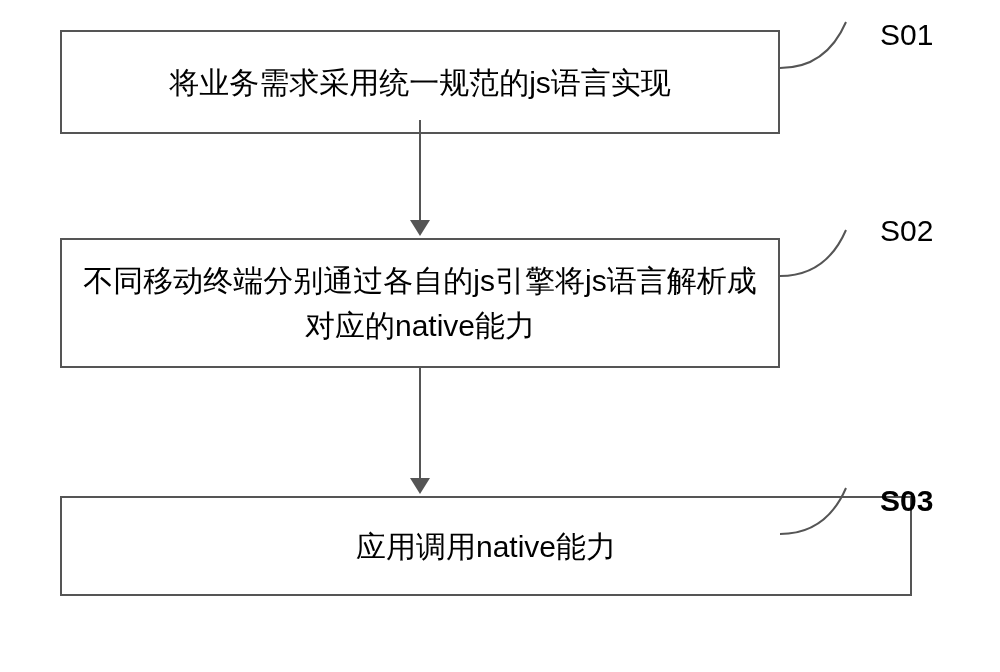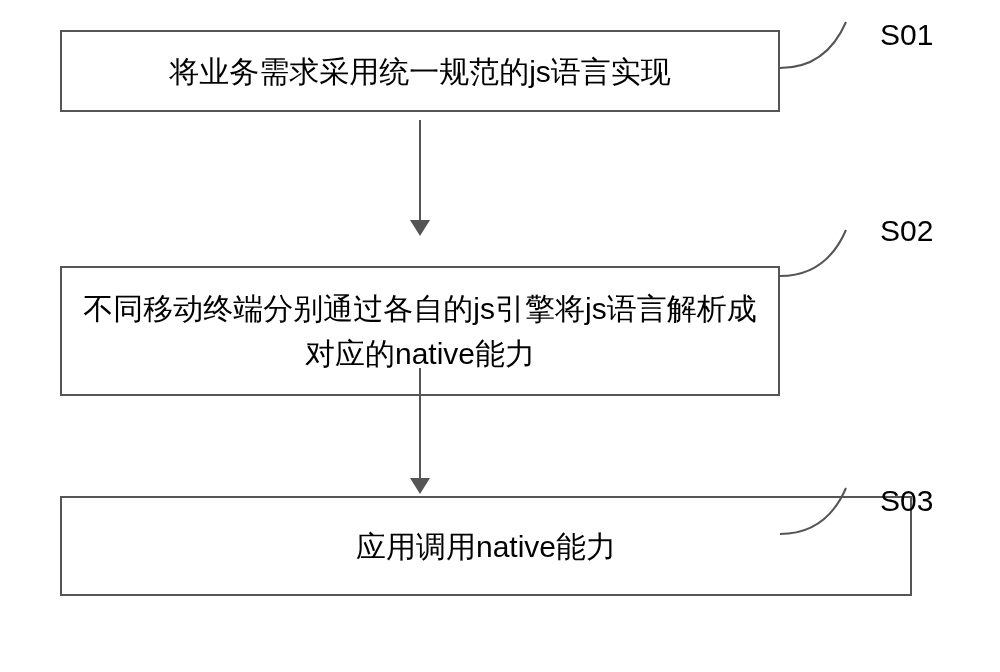--- a/index.html
+++ b/index.html
@@ -56,43 +56,43 @@
   }
   .leader {
     position: absolute;
   }
 </style>
 </head>
 <body>
 
 <div class="canvas">
 
-  <div class="box" style="left:60px; top:30px; width:720px; height:82px;">
+  <div class="box" style="left:60px; top:30px; width:720px; height:104px;">
     <span>将业务需求采用统一规范的js语言实现</span>
   </div>
   <svg class="leader" style="left:778px; top:20px; width:90px; height:50px;">
     <path d="M2,48 Q48,48 68,2" stroke="#555" stroke-width="2" fill="none"></path>
   </svg>
   <div class="label" style="left:880px; top:18px;">S01</div>
 
   <div class="arrow-line" style="left:420px; top:120px; height:100px;"></div>
   <div class="arrow-head" style="left:420px; top:220px;"></div>
 
-  <div class="box" style="left:60px; top:238px; width:720px; height:130px;margin-top:28px;">
+  <div class="box" style="left:60px; top:238px; width:720px; height:130px;">
     <span>不同移动终端分别通过各自的js引擎将js语言解析成对应的native能力</span>
   </div>
   <svg class="leader" style="left:778px; top:228px; width:90px; height:50px;">
     <path d="M2,48 Q48,48 68,2" stroke="#555" stroke-width="2" fill="none"></path>
   </svg>
   <div class="label" style="left:880px; top:214px;">S02</div>
 
   <div class="arrow-line" style="left:420px; top:368px; height:110px;"></div>
   <div class="arrow-head" style="left:420px; top:478px;"></div>
 
   <div class="box" style="left:60px; top:496px; width:852px; height:100px;">
     <span>应用调用native能力</span>
   </div>
   <svg class="leader" style="left:778px; top:486px; width:90px; height:50px;">
     <path d="M2,48 Q48,48 68,2" stroke="#555" stroke-width="2" fill="none"></path>
   </svg>
-  <div class="label" style="left:880px; top:484px;">S03</div>
+  <div class="label" style="left:880px; top:484px;font-weight:bold;">S03</div>
 
 </div>
 
 </body></html>

